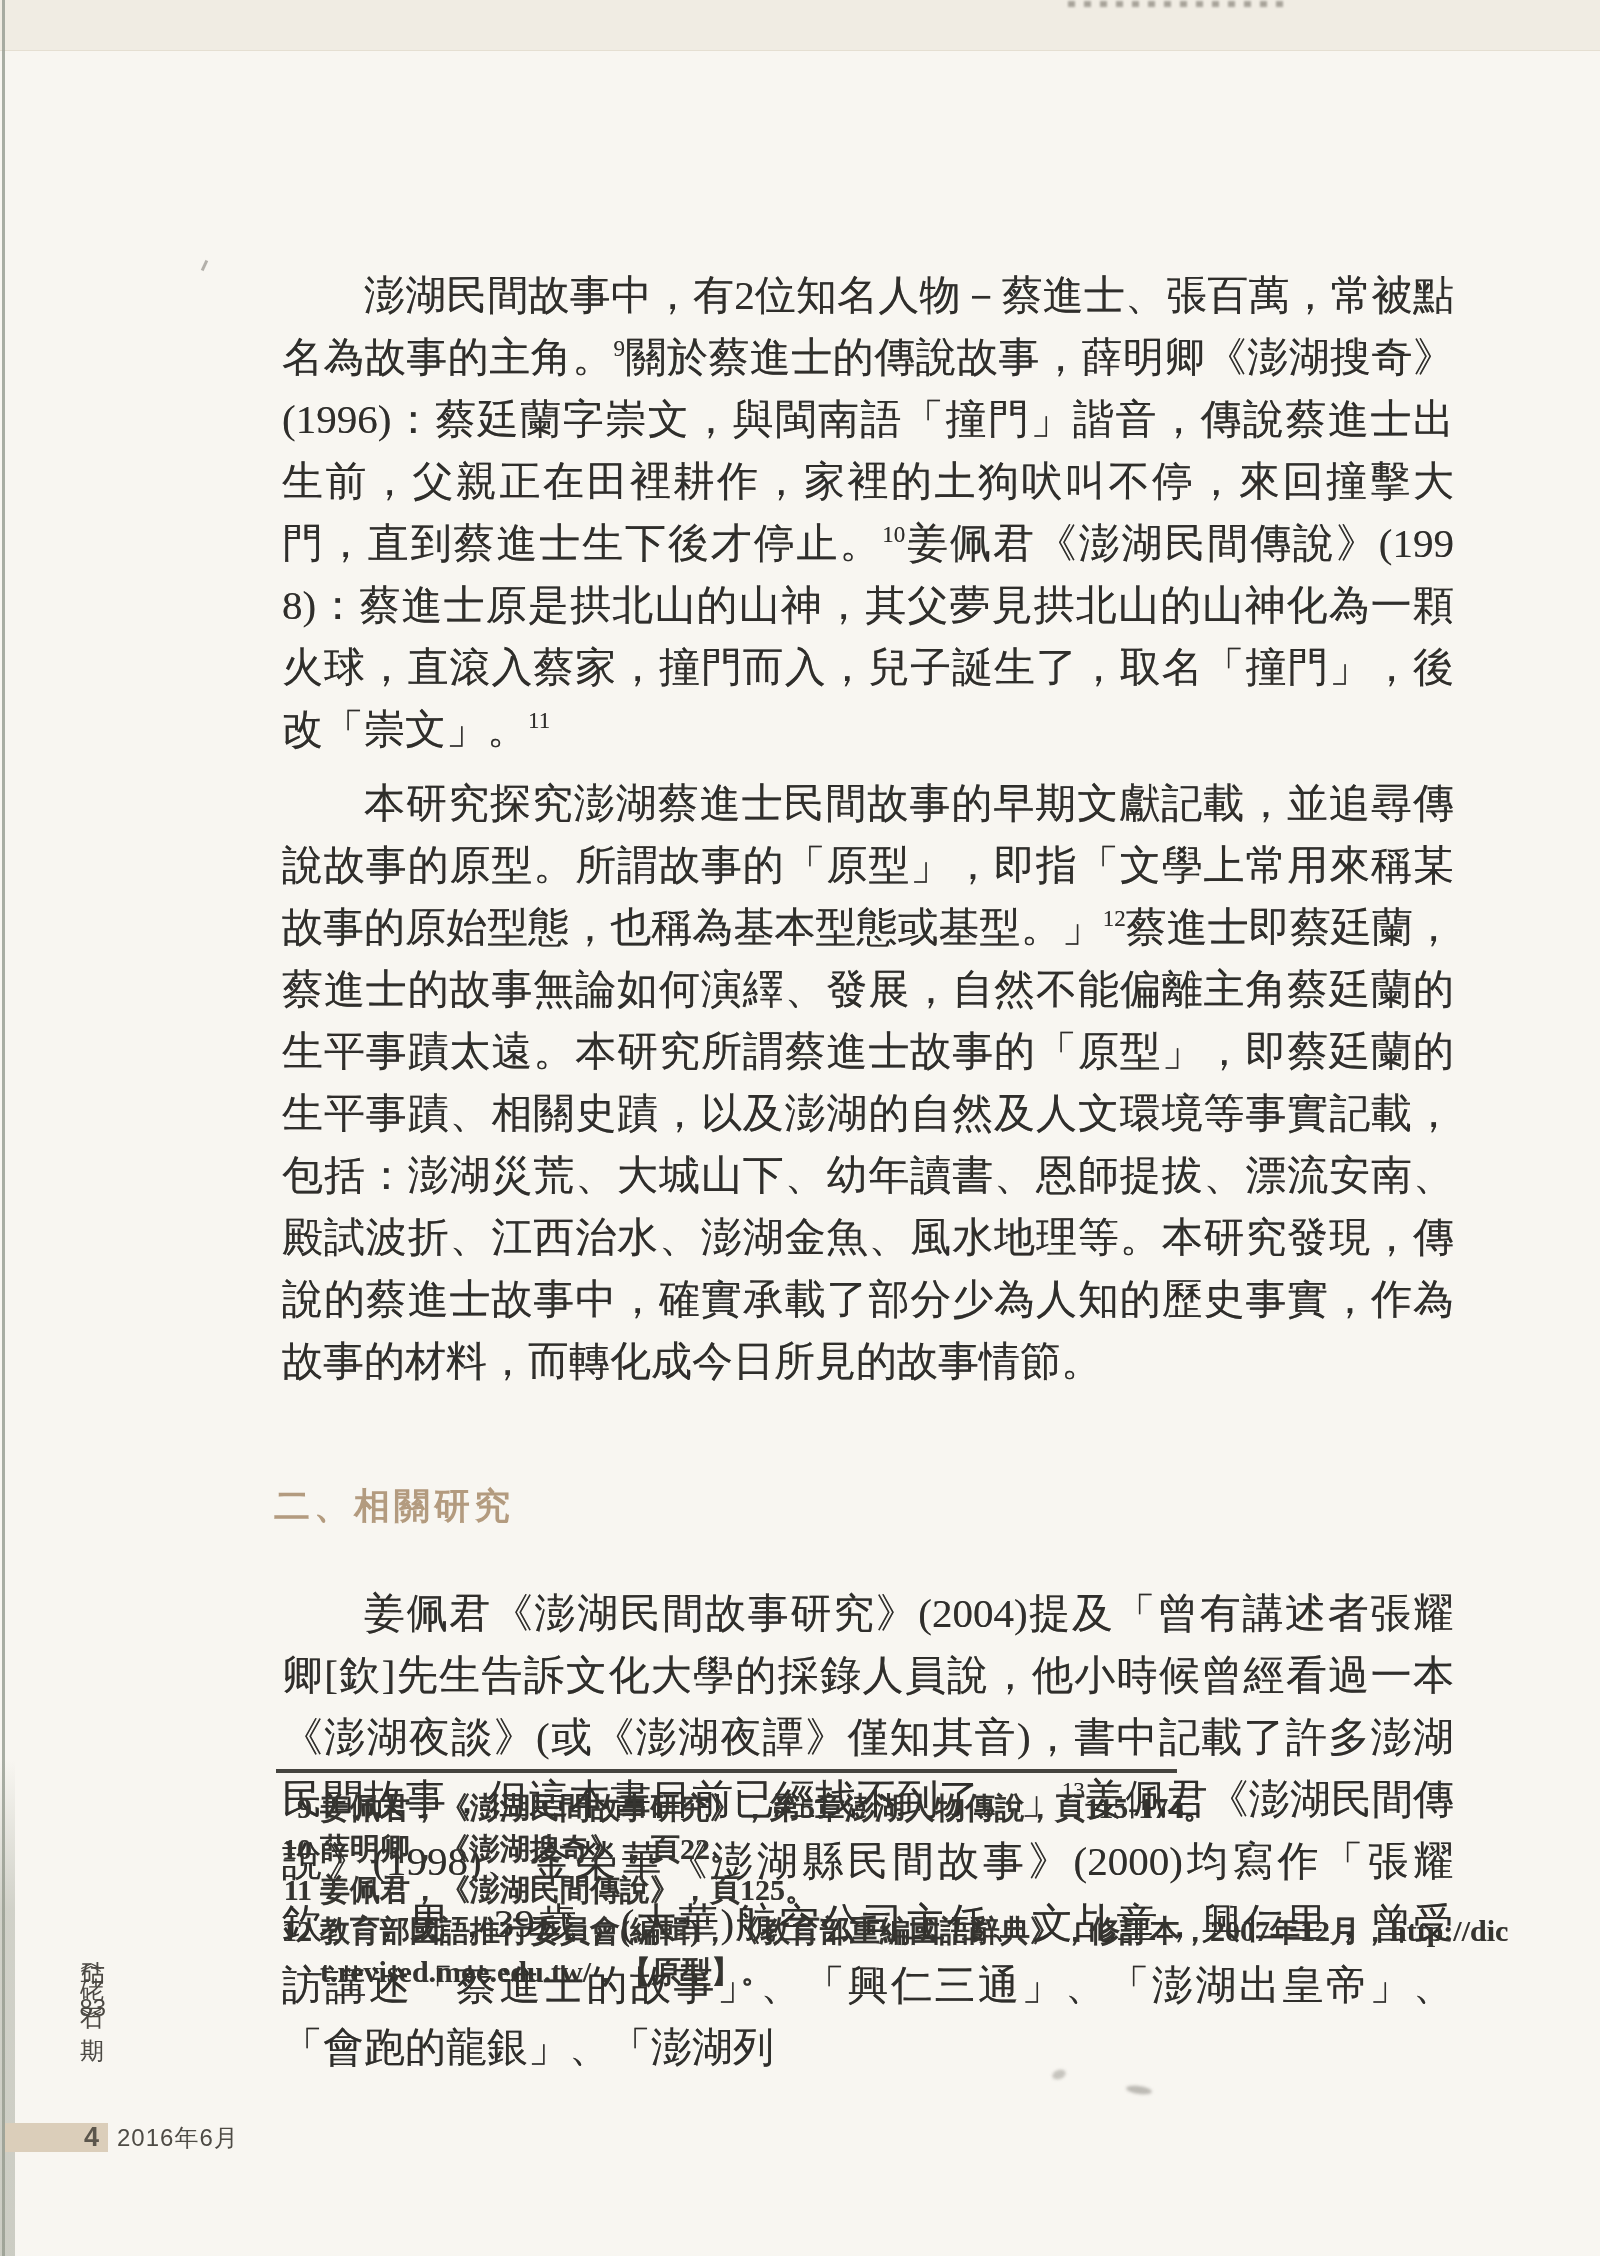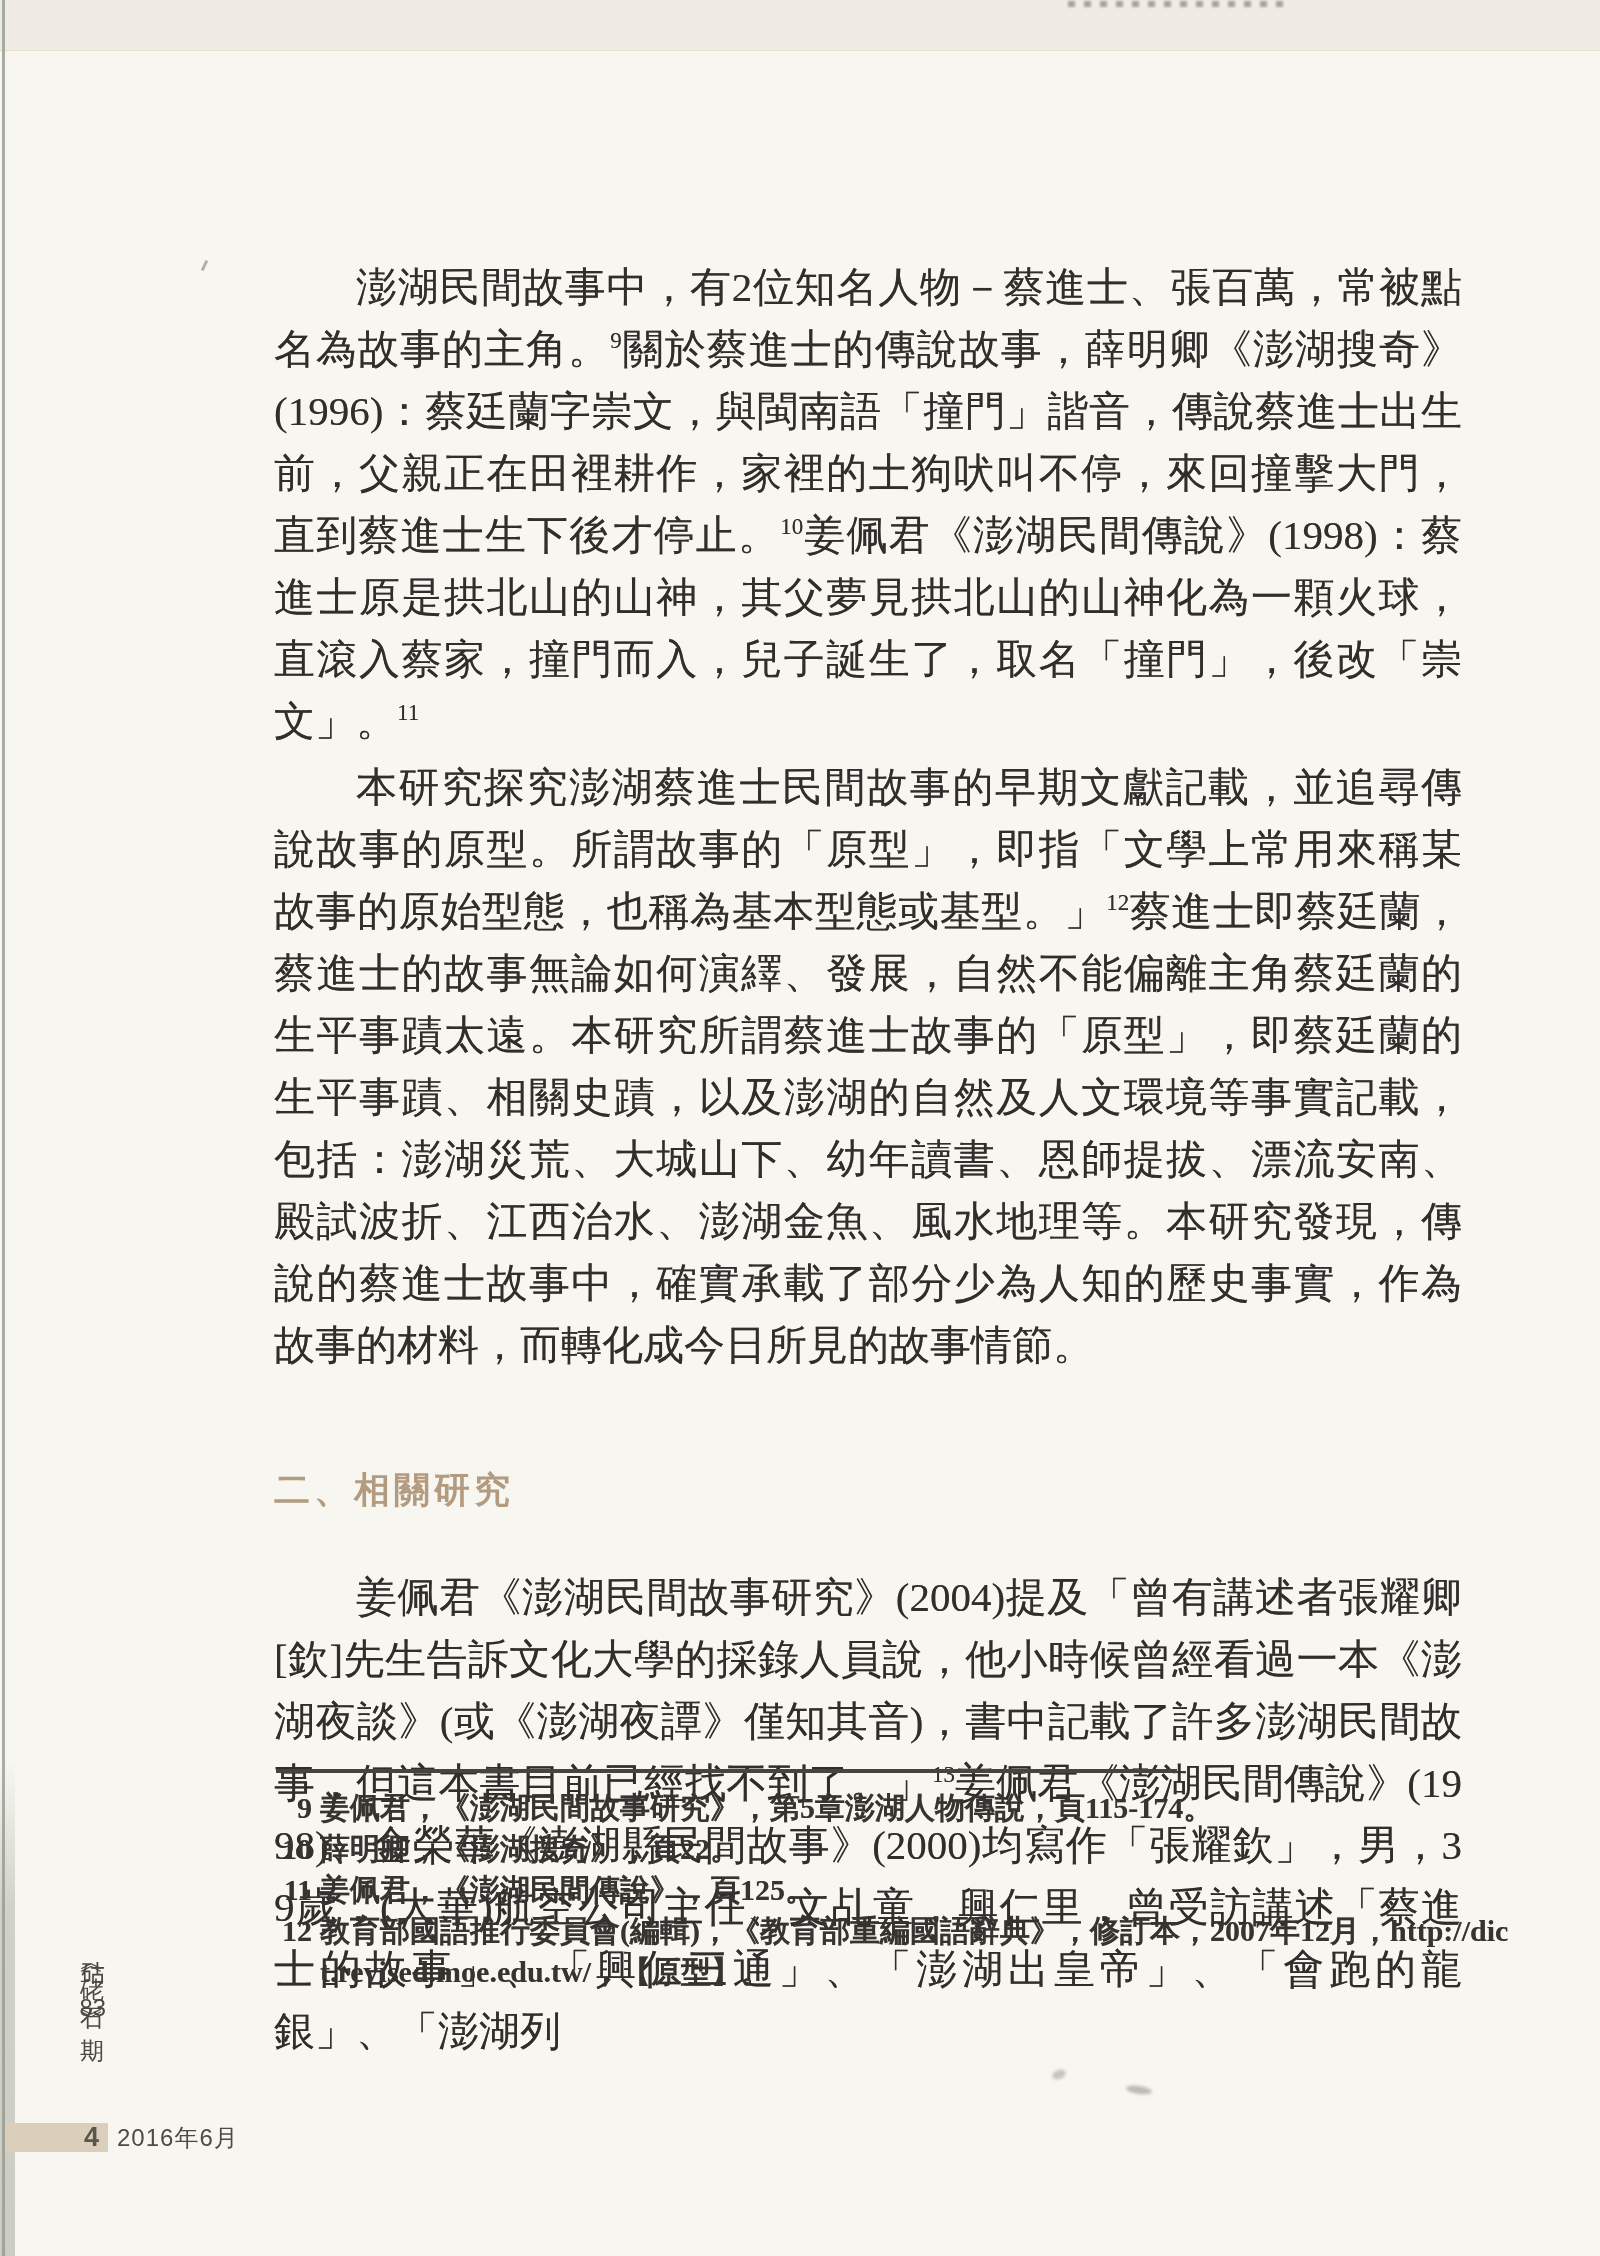--- a/index.html
+++ b/index.html
@@ -34,21 +34,21 @@
 
   
   .content{
     position:absolute;left:270px;top:252px;width:1196px;
     color:#2f2e2b;
     font-size:41px;line-height:62px;
     text-align:justify;text-align-last:left;
     word-break:break-all;
     text-shadow:0 0 .6px rgba(47,46,43,.55);
   }
-  .body-para{margin:4px;text-indent:2em;}
+  .body-para{margin:12px;text-indent:2em;}
   .body-para + .body-para{margin-top:2px;}
   .content sup{
     font-size:23px;line-height:0;vertical-align:super;letter-spacing:0;
   }
   .section-heading{
     margin:84px 0 46px 4px;
     font-family:"Liberation Sans","DejaVu Sans",sans-serif;
     font-weight:600;
     font-size:36px;line-height:60px;
     letter-spacing:4px;

